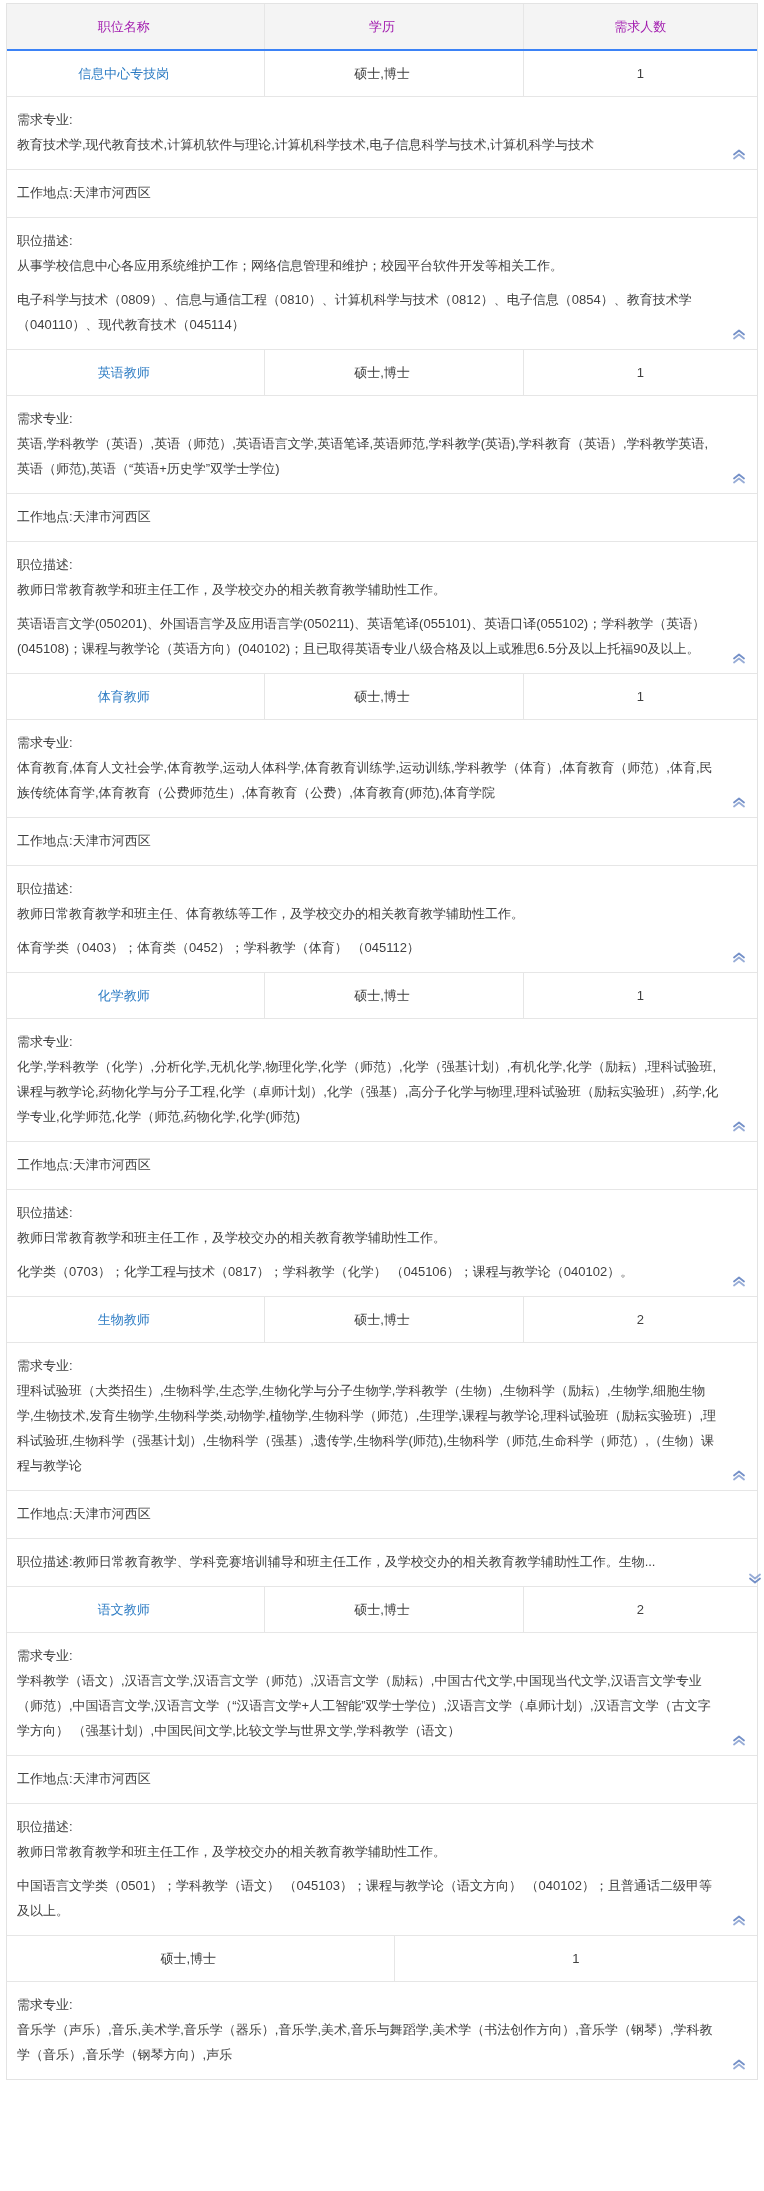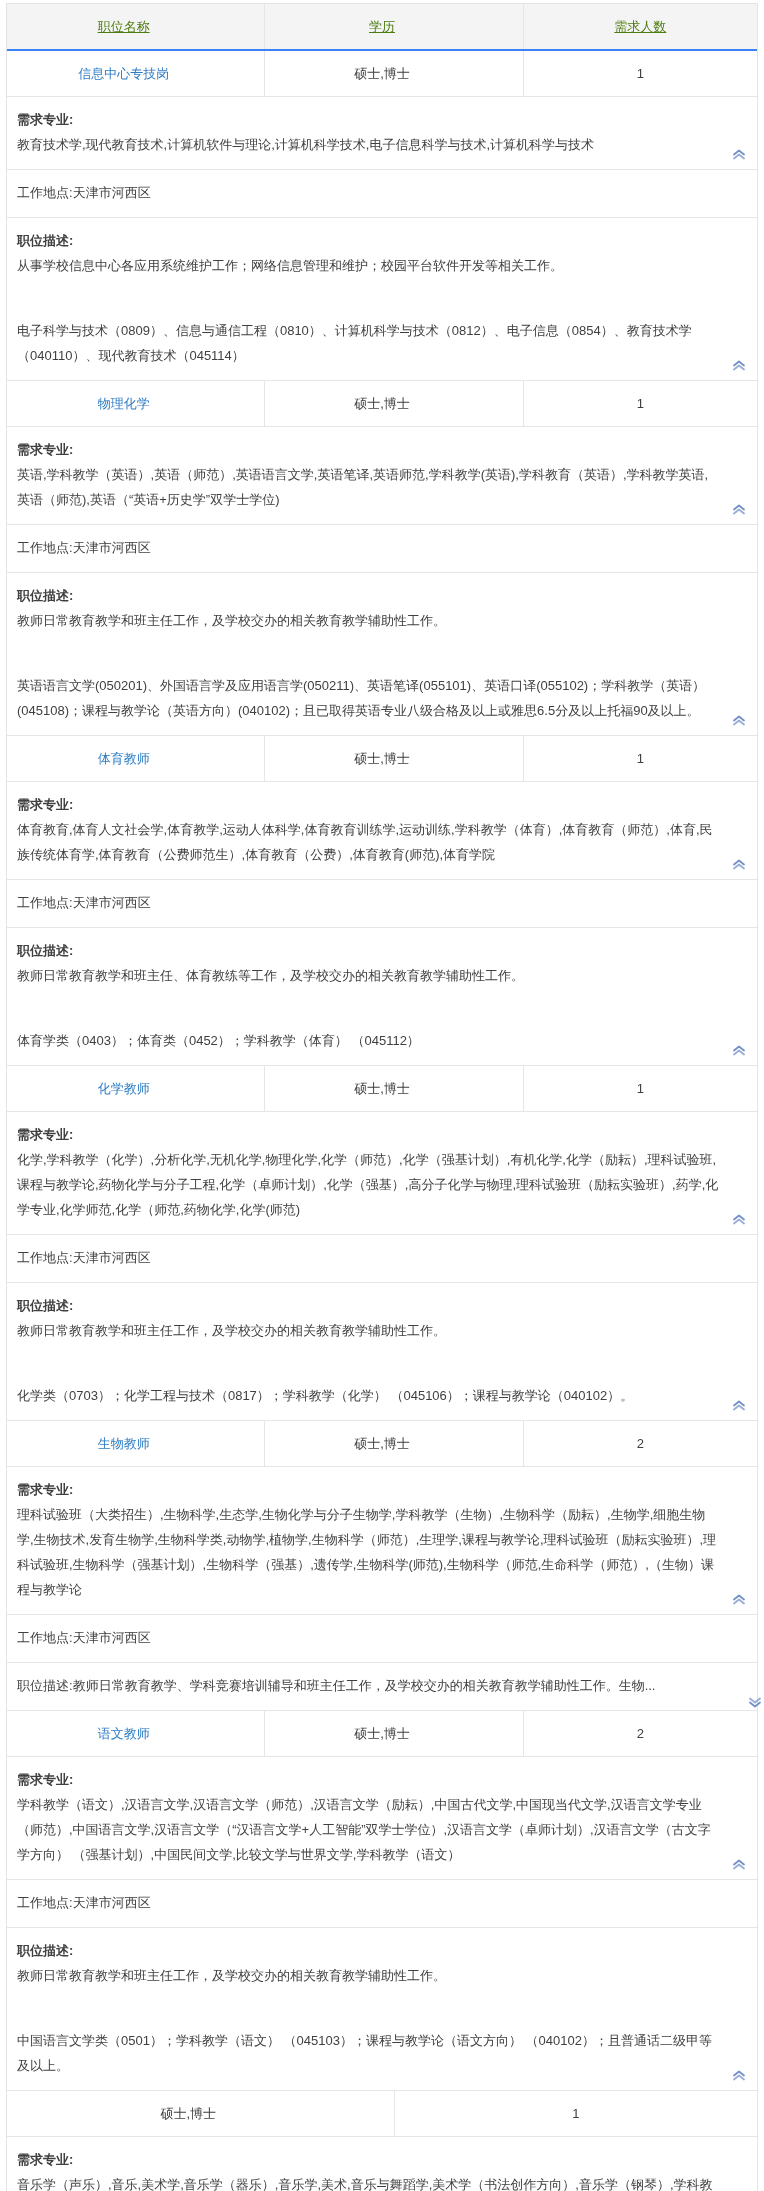--- a/index.html
+++ b/index.html
@@ -14,22 +14,21 @@
     width: 752px;
     margin: 3px auto 30px auto;
     border: 1px solid #e3e3e3;
     background: #ffffff;
   }
   .hrow {
     display: flex;
     background: #f4f4f4;
   }
   .hrow .cell {
-    color: #4d7c0f;
-    text-decoration: underline;
+    color: #a21caf;
   }
   .prow {
     display: flex;
     background: #ffffff;
     border-top: 1px solid #e6e6e6;
   }
   .hrow + .prow { border-top: 2px solid #3b82f6; }
   .cell {
     flex: 1 1 0;
     text-align: center;
@@ -41,23 +40,23 @@
     color: #2d7cc4;
     cursor: pointer;
   }
   .section {
     position: relative;
     border-top: 1px solid #e6e6e6;
     padding: 10px 38px 12px 10px;
     line-height: 25px;
     background: #ffffff;
   }
-  .section .label-block { display: block; font-weight: bold; }
+  .section .label-block { display: block; }
   .section .label-inline { }
-  .desc-p + .desc-p { margin-top: 40px; }
+  .desc-p + .desc-p { margin-top: 9px; }
   .toggle {
     position: absolute;
     right: 9px;
     bottom: 6px;
     width: 18px;
     height: 18px;
     cursor: pointer;
     display: flex;
     align-items: center;
     justify-content: center;
@@ -95,21 +94,21 @@
       <span class="toggle">
         <span>
           <svg width="16" height="16" viewBox="0 0 16 16" fill="none">
             <path d="M3 8.5 L8 4.5 L13 8.5" stroke="#7490c8" stroke-width="1.8" stroke-linecap="round" stroke-linejoin="round"></path>
             <path d="M3 12.5 L8 8.5 L13 12.5" stroke="#7490c8" stroke-width="1.8" stroke-linecap="round" stroke-linejoin="round" opacity="0.75"></path>
           </svg>
         </span>
       </span>
     </div>
     <div class="prow">
-      <div class="cell"><span class="pos-name">物理化学</span></div>
+      <div class="cell"><span class="pos-name">英语教师</span></div>
       <div class="cell">硕士,博士</div>
       <div class="cell">1</div>
     </div>
     <div class="section"><span class="label-block">需求专业:</span><span>英语,学科教学（英语）,英语（师范）,英语语言文学,英语笔译,英语师范,学科教学(英语),学科教育（英语）,学科教学英语,英语（师范),英语（“英语+历史学”双学士学位)</span><span class="toggle">
         <span>
           <svg width="16" height="16" viewBox="0 0 16 16" fill="none">
             <path d="M3 8.5 L8 4.5 L13 8.5" stroke="#7490c8" stroke-width="1.8" stroke-linecap="round" stroke-linejoin="round"></path>
             <path d="M3 12.5 L8 8.5 L13 12.5" stroke="#7490c8" stroke-width="1.8" stroke-linecap="round" stroke-linejoin="round" opacity="0.75"></path>
           </svg>
         </span>

